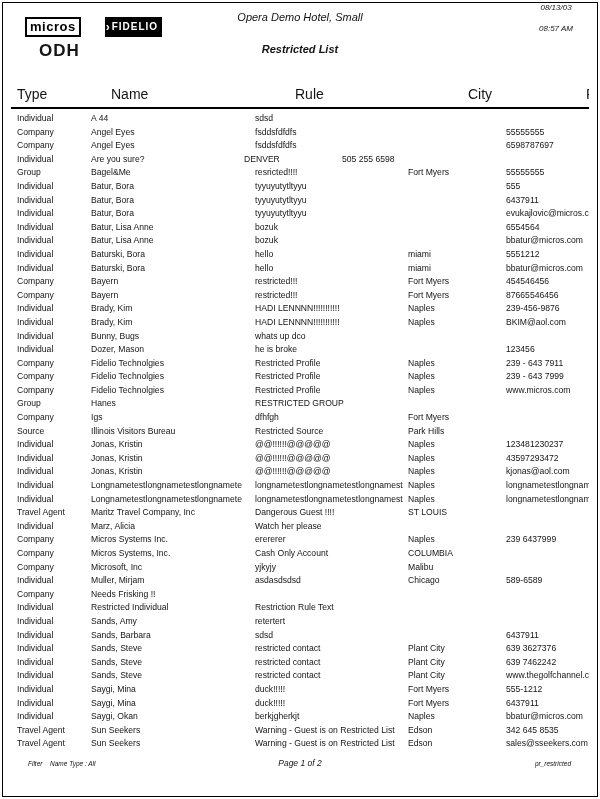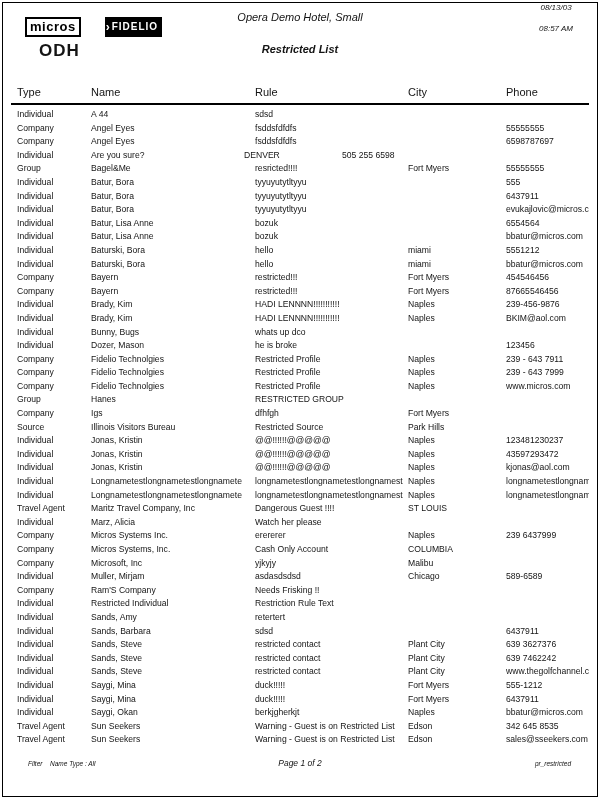--- a/index.html
+++ b/index.html
@@ -12,21 +12,21 @@
   .logo-fidelio{background:#000;color:#fff;font-size:10px;letter-spacing:1px;display:flex;align-items:center;padding:0 4px 0 1px;line-height:20px;}
   .logo-arrow{font-size:12px;margin-right:1px;line-height:1;}
   .property-code{position:absolute;left:36px;top:38px;font-size:17px;font-weight:bold;letter-spacing:1px;}
   .hotel-name{position:absolute;left:0;right:0;top:8px;text-align:center;font-size:11px;font-style:italic;}
   .report-title{position:absolute;left:0;right:0;top:40px;text-align:center;font-size:11px;font-style:italic;font-weight:bold;}
   .datetime{position:absolute;right:24px;top:0;text-align:center;font-size:8px;font-style:italic;}
   .datetime .time{margin-top:12px;}
 
   
   .table{position:absolute;left:8px;right:8px;top:83px;}
-  .thead{display:flex;font-size:11px;padding-bottom:5px;border-bottom:2px solid #000;}
+  .thead{display:flex;font-size:14px;padding-bottom:5px;border-bottom:2px solid #000;gap:20px;}
   .tr{display:flex;line-height:13.6px;font-size:8.6px;}
   .tbody{padding-top:3px;}
   .td,.th{white-space:nowrap;overflow:hidden;box-sizing:border-box;}
   .c-type {width:80px;padding-left:6px;flex:none;}
   .c-name {width:164px;flex:none;}
   .c-rule {width:153px;flex:none;}
   .c-city {width:98px;flex:none;}
   .c-phone{flex:1;min-width:0;}
 
   
@@ -343,21 +343,20 @@
   <div class="tr">
     <div class="td c-type">Individual</div>
     <div class="td c-name">Muller, Mirjam</div>
     <div class="td c-rule">asdasdsdsd</div>
     <div class="td c-city">Chicago</div>
     <div class="td c-phone">589-6589</div>
   </div>
 
   <div class="tr">
     <div class="td c-type">Company</div>
-    <div class="td c-name">Ram'S Company</div>
     <div class="td c-rule">Needs Frisking !!</div>
     <div class="td c-city"></div>
     <div class="td c-phone"></div>
   </div>
 
   <div class="tr">
     <div class="td c-type">Individual</div>
     <div class="td c-name">Restricted Individual</div>
     <div class="td c-rule">Restriction Rule Text</div>
     <div class="td c-city"></div>

